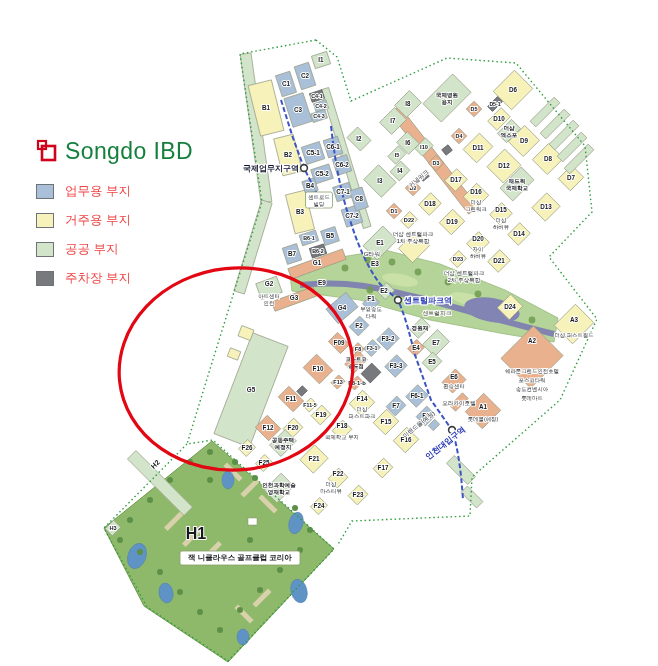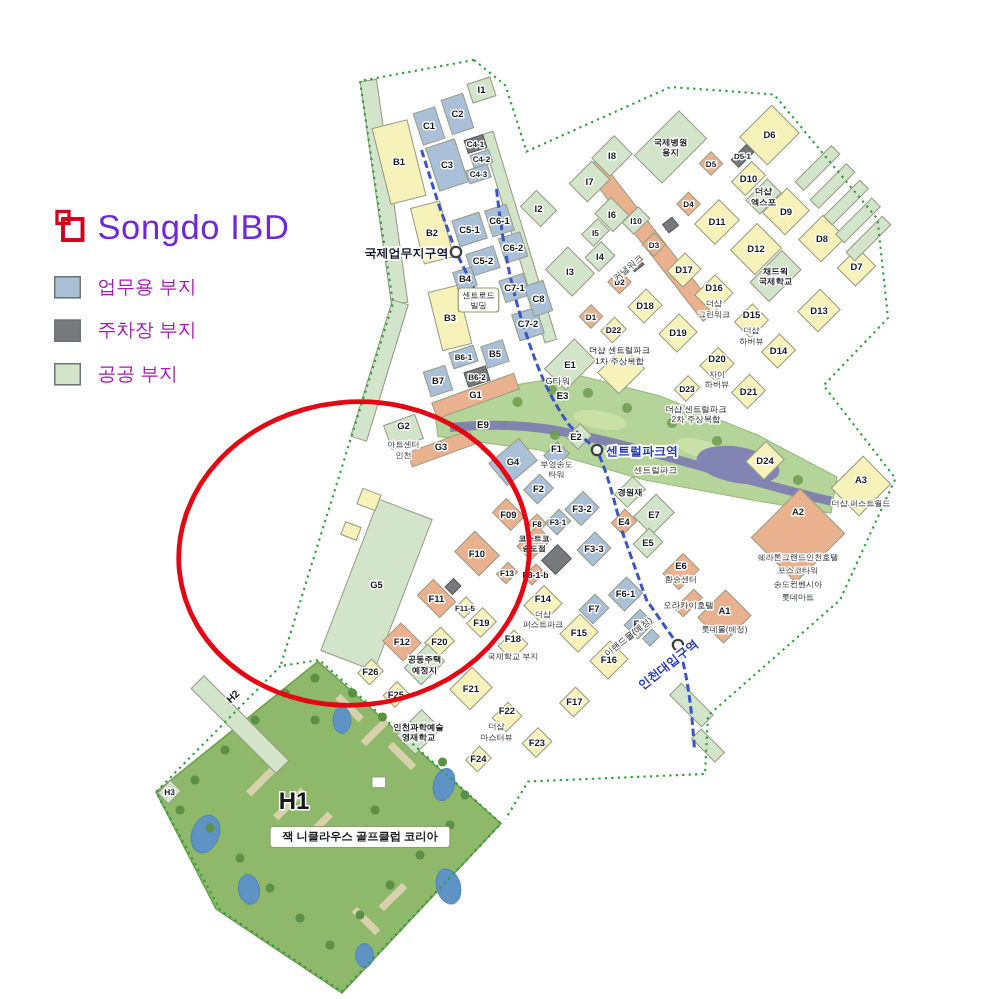--- a/index.html
+++ b/index.html
@@ -1,24 +1,24 @@
 <!DOCTYPE html>
 <html><head>
 <meta charset="utf-8">
 <style>
   html,body{margin:0;padding:0;background:#ffffff;}
   .stage{position:relative;width:658px;height:666px;background:#ffffff;overflow:hidden;
          font-family:"Liberation Sans","DejaVu Sans",sans-serif;}
   svg text{font-family:"Liberation Sans","DejaVu Sans",sans-serif;}
   .legend{position:absolute;left:36px;top:138px;}
   .brand{display:flex;align-items:center;gap:5px;margin-bottom:18px;}
-  .brand-text{font-size:23px;font-weight:400;color:#6d28d9;letter-spacing:0.4px;}
+  .brand-text{font-size:23px;font-weight:400;color:#15803d;letter-spacing:0.4px;}
   .lrow{display:flex;align-items:center;gap:11px;margin-bottom:12px;}
   .sw{width:18px;height:15px;border:1px solid #6e737a;box-sizing:border-box;flex:0 0 auto;}
-  .llabel{font-size:12.5px;color:#a21caf;}
+  .llabel{font-size:12.5px;color:#ef4444;}
 </style>
 </head>
 <body>
 
 <div class="stage">
 
   <svg id="map" width="658" height="666" viewBox="0 0 658 666">
 
     <g id="layer-base">
 
@@ -662,22 +662,26 @@
         <rect x="6" y="7" width="13" height="14" fill="none" stroke="#d0021b" stroke-width="2.6"></rect>
       </svg>
       <span class="brand-text">Songdo IBD</span>
     </div>
     <div id="legend-items">
         <div class="lrow">
           <span class="sw" style="background: rgb(170, 192, 216);"></span>
           <span class="llabel">업무용 부지</span>
         </div>
         <div class="lrow">
-          <span class="sw" style="background: rgb(119, 121, 124);"></span>
-          <span class="llabel">주차장 부지</span>
+          <span class="sw" style="background: rgb(246, 242, 186);"></span>
+          <span class="llabel">거주용 부지</span>
         </div>
         <div class="lrow">
           <span class="sw" style="background: rgb(210, 228, 202);"></span>
           <span class="llabel">공공 부지</span>
         </div>
+        <div class="lrow">
+          <span class="sw" style="background: rgb(119, 121, 124);"></span>
+          <span class="llabel">주차장 부지</span>
+        </div>
       </div>
   </div>
 </div>
 
 </body></html>

